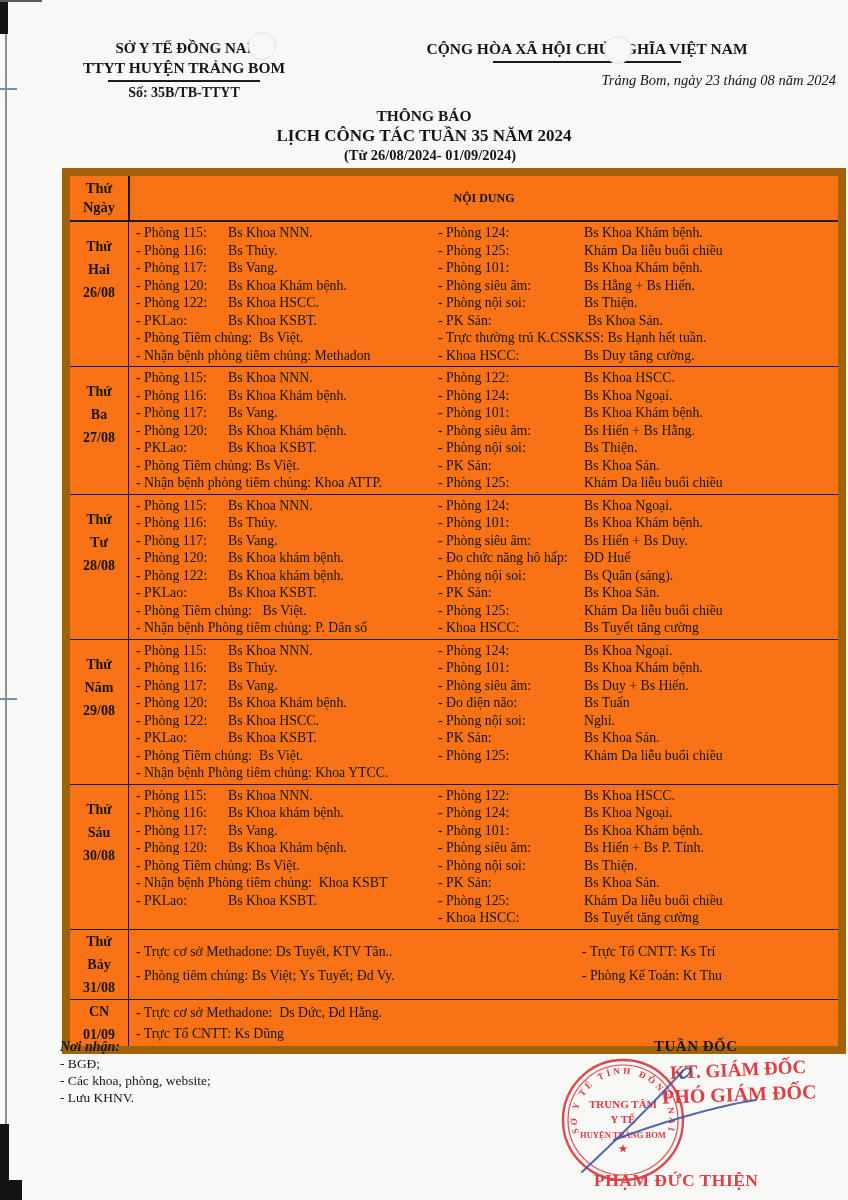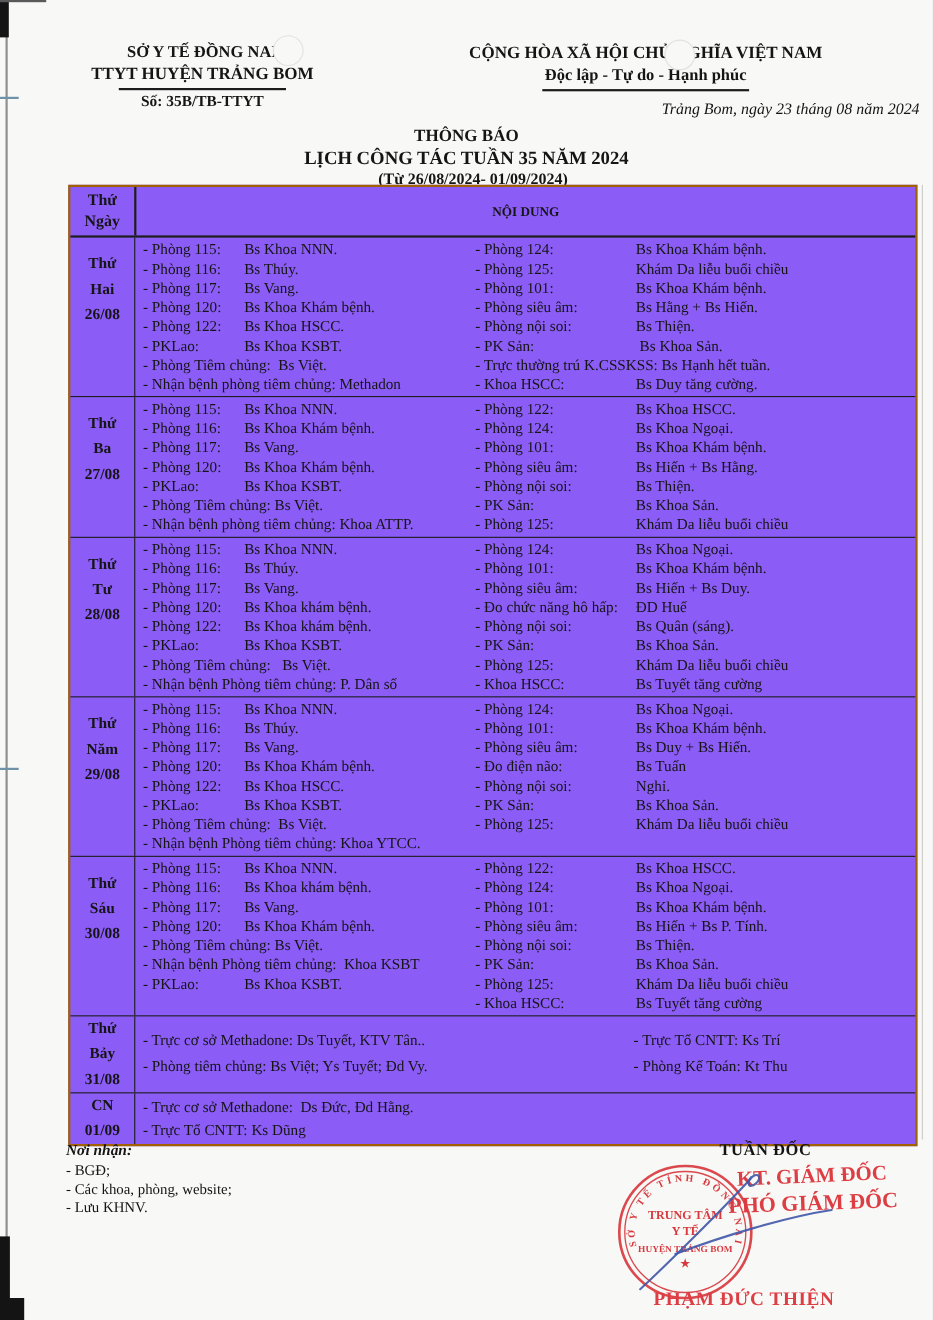--- a/index.html
+++ b/index.html
@@ -25,21 +25,21 @@
   .hdr-right .n1{font-weight:bold;font-size:15.5px;}
   .hdr-right .n2{font-weight:bold;font-size:15px;margin-top:3px;}
   .hdr-right .rule{width:188px;height:2px;background:#1b1b1b;margin:3px auto 0;}
   .hdr-right .n3{font-style:italic;font-size:14.5px;text-align:right;padding-right:4px;margin-top:9px;}
   
   .titles{text-align:center;margin-top:6px;}
   .titles .t1{font-weight:bold;font-size:15.5px;}
   .titles .t2{font-weight:bold;font-size:17px;margin-top:1px;text-align:center;}
   .titles .t3{font-weight:bold;font-size:14.5px;margin-top:1px;padding-left:12px;}
   
-  .sched{position:absolute;left:62px;top:168px;width:768px;border:2px solid #a16207;background:#8b5cf6;}
+  .sched{position:absolute;left:62px;top:168px;width:768px;border:8px solid #a16207;background:#f97316;}
   .thead{display:flex;border-bottom:2px solid #1d1d1d;}
   .corner{width:58px;border-right:2px solid #1d1d1d;text-align:center;font-weight:bold;
           font-size:14.5px;line-height:19px;padding:3px 0;}
   .ndcell{flex:1;display:flex;align-items:center;justify-content:center;font-weight:bold;font-size:12px;}
   .trow{display:flex;border-bottom:1.6px solid #1d1d1d;}
   .trow:last-child{border-bottom:none;}
   .day-cell{width:58px;flex:none;border-right:1.6px solid #1d1d1d;text-align:center;
             font-weight:bold;font-size:14px;line-height:23px;padding-top:13px;}
   .day-cell.mid{display:flex;flex-direction:column;justify-content:center;padding-top:0;}
   .content-cell{flex:1;padding:2px 4px 2px 7px;font-size:13.8px;}
@@ -91,21 +91,20 @@
 
   <div class="hdr">
     <div class="hdr-left">
       <div class="l1">SỞ Y TẾ ĐỒNG NAI</div>
       <div class="l2">TTYT HUYỆN TRẢNG BOM</div>
       <div class="rule"></div>
       <div class="l3">Số: 35B/TB-TTYT</div>
     </div>
     <div class="hdr-right">
       <div class="n1">CỘNG HÒA XÃ HỘI CHỦ NGHĨA VIỆT NAM</div>
-      <div class="n2">Độc lập - Tự do - Hạnh phúc</div>
       <div class="rule"></div>
       <div class="n3">Trảng Bom, ngày 23 tháng 08 năm 2024</div>
     </div>
   </div>
 
   <div class="titles">
     <div class="t1">THÔNG BÁO</div>
     <div class="t2">LỊCH CÔNG TÁC TUẦN 35 NĂM 2024</div>
     <div class="t3">(Từ 26/08/2024- 01/09/2024)</div>
   </div>

